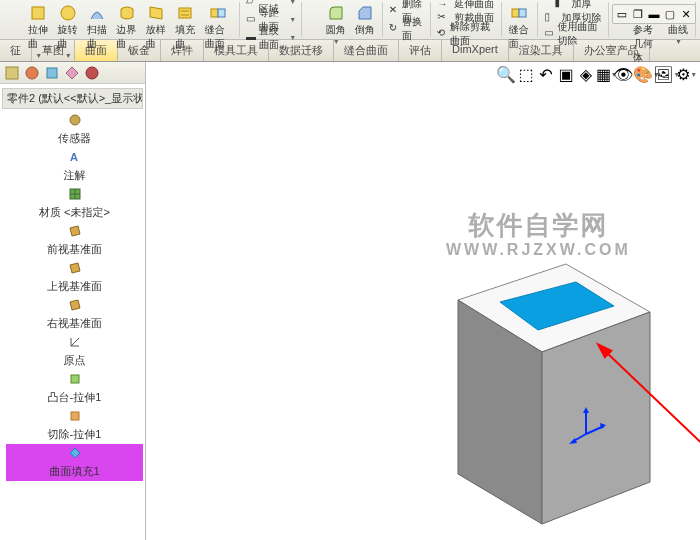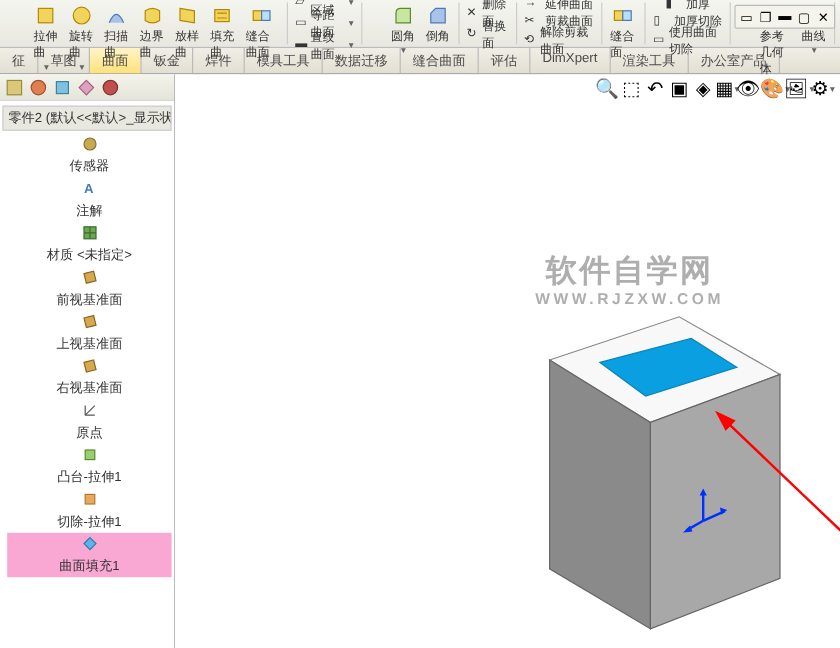--- a/index.html
+++ b/index.html
@@ -19,29 +19,29 @@
 .tab.active { background: linear-gradient(#fff4c8, #ffe27a); text-align: right; }
 
 .main { display: flex; height: 478px; }
 .sidebar { width: 146px; border-right: 1px solid #bbb; background: #fff; display: flex; flex-direction: column; }
 .sb-tabs { height: 22px; background: linear-gradient(#f4f4ec, #e4e4d8); display: flex; align-items: center; padding: 2px 4px; gap: 4px; border-bottom: 1px solid #ccc; }
 .sb-tab-ico { width: 16px; height: 16px; display: flex; align-items: center; justify-content: center; cursor: pointer; }
 .tree { font-size: 11px; color: #333; padding: 4px 2px; overflow: hidden; }
 .tree-title { background: #e8e8e0; padding: 2px 4px; border: 1px solid #ccc; white-space: nowrap; overflow: hidden; }
 .tree ul { list-style: none; padding-left: 4px; margin-top: 2px; }
 .tree li { display: flex; align-items: center; gap: 4px; padding: 2px 2px; white-space: nowrap; cursor: pointer; flex-direction: column; }
-.tree li.sel { background: #f9a8d4; }
+.tree li.sel { background: #d946ef; }
 .tico { width: 14px; height: 14px; display: inline-flex; align-items: center; justify-content: center; }
 
 .viewport { flex: 1; position: relative; background: #fff; overflow: hidden; }
 .vtoolbar { position: absolute; top: 4px; right: 6px; display: flex; gap: 4px; z-index: 10; }
 .vtoolbar .vico { width: 16px; height: 16px; display: flex; align-items: center; justify-content: center; cursor: pointer; }
 .triad { position: absolute; bottom: 96px; left: 420px; z-index: 6; }
 .watermark { position: absolute; top: 146px; left: 300px; font-size: 26px; color: rgba(140,140,140,0.7); font-weight: bold; letter-spacing: 2px; pointer-events: none; text-align: center; }
-.watermark .sub { font-size: 13px; letter-spacing: 3px; margin-top: -2px; }
+.watermark .sub { font-size: 16px; letter-spacing: 3px; margin-top: -2px; }
 
 .doc-tabs { position: absolute; top: 4px; right: 4px; display: flex; gap: 2px; background: #f4f4ec; border: 1px solid #bbb; border-radius: 2px; padding: 2px; }
 .doc-tab-ico { width: 14px; height: 14px; cursor: pointer; display: flex; align-items: center; justify-content: center; }
 
 .cube-svg { position: absolute; top: 180px; left: 290px; }
 .arrow-svg { position: absolute; top: 280px; left: 430px; pointer-events: none; }
 </style>
 </head>
 <body>
 

